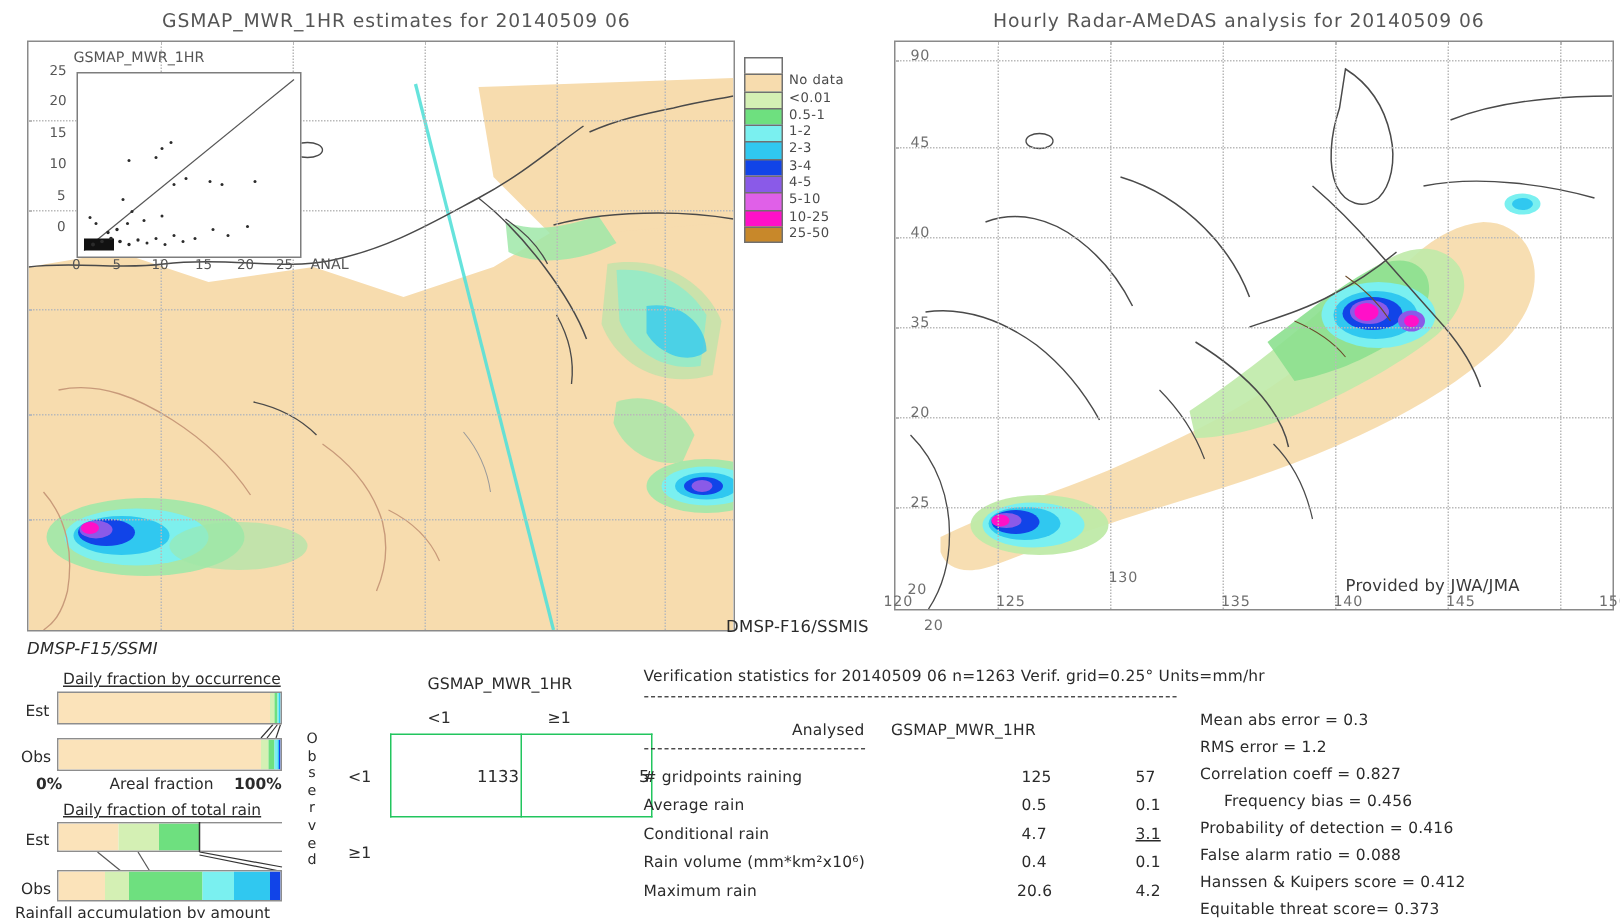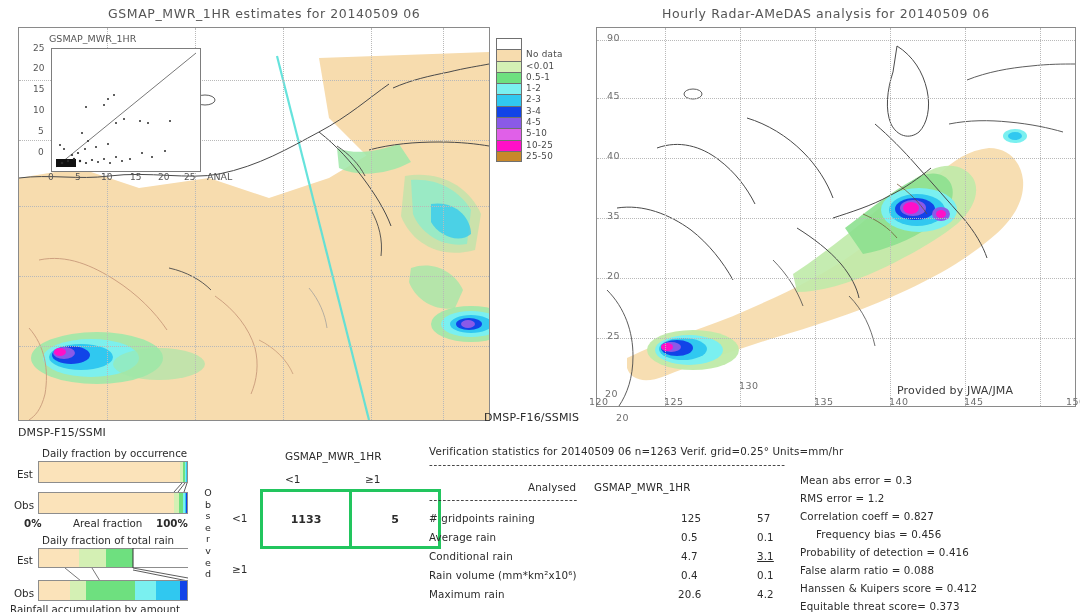--- a/index.html
+++ b/index.html
@@ -28,30 +28,30 @@
   .inset{position:absolute;background:#ffffff;border:1px solid #7d7d7d;}
   .insetlab{position:absolute;font-size:9px;color:#555;}
 
   
   .mono{font-family:"DejaVu Sans","Liberation Sans",sans-serif;font-size:10.3px;color:#2b2b2b;
         letter-spacing:.15px;white-space:nowrap;}
   .dash{font-size:10.3px;color:#2b2b2b;letter-spacing:.8px;white-space:nowrap;}
 
   
   .ctable{position:absolute;border-collapse:collapse;}
-  .ctable td{border:3px solid #22c55e;width:84px;height:52px;text-align:center;
-             font-size:11px;color:#2b2b2b;font-weight:bold;}
+  .ctable td{border:1px solid #22c55e;width:84px;height:52px;text-align:right;
+             font-size:11px;color:#2b2b2b;}
   .chead{position:absolute;font-size:10.5px;color:#2b2b2b;text-align:center;}
   .vword{position:absolute;font-size:9.5px;color:#2b2b2b;line-height:11.6px;text-align:center;width:12px;}
 
   
   .barbox{position:absolute;border:1px solid #8d8d8d;box-sizing:border-box;display:flex;overflow:hidden;background:#fff;}
   .barseg{height:100%;}
   .barlab{position:absolute;font-size:10.3px;color:#2b2b2b;}
-  .bartitle{position:absolute;font-size:10.3px;color:#2b2b2b;white-space:nowrap;}
+  .bartitle{position:absolute;font-size:10.3px;color:#2b2b2b;white-space:nowrap;text-decoration:underline;}
 </style>
 </head>
 <body>
 
 <div class="abs paneltitle" style="left:108px;top:6px;">GSMAP_MWR_1HR estimates for 20140509 06</div>
 
 <div class="mapframe" style="left:18px;top:27px;width:470px;height:392px;">
 
   <svg class="land" viewBox="0 0 470 392" preserveAspectRatio="none">
     <defs>
@@ -172,21 +172,21 @@
   <div class="insetlab" style="left:19px;top:119px;">0</div>
   <div class="insetlab" style="left:29px;top:144px;">0</div>
   <div class="insetlab" style="left:56px;top:144px;">5</div>
   <div class="insetlab" style="left:82px;top:144px;">10</div>
   <div class="insetlab" style="left:111px;top:144px;">15</div>
   <div class="insetlab" style="left:139px;top:144px;">20</div>
   <div class="insetlab" style="left:165px;top:144px;">25</div>
   <div class="insetlab" style="left:188px;top:143px;font-size:9.5px;">ANAL</div>
 </div>
 
-<div class="abs mono" style="left:18px;top:426px;font-size:11px;">DMSP-F15/SSMI</div>
+<div class="abs mono" style="left:18px;top:426px;font-size:11px;font-style:italic;">DMSP-F15/SSMI</div>
 <div class="abs mono" style="left:484px;top:411px;font-size:11px;">DMSP-F16/SSMIS</div>
 
 <div class="abs" style="left:496px;top:38px;display:flex;">
   <div style="display:flex;flex-direction:column;">
     <div class="cbcell" style="height:11.3px;background:#ffffff;"></div>
     <div class="cbcell" style="height:11.3px;background:#f7dcae;"></div>
     <div class="cbcell" style="height:11.3px;background:#d4f0b4;"></div>
     <div class="cbcell" style="height:11.3px;background:#6ee07f;"></div>
     <div class="cbcell" style="height:11.3px;background:#7af0f0;"></div>
     <div class="cbcell" style="height:11.3px;background:#30c8f0;"></div>

